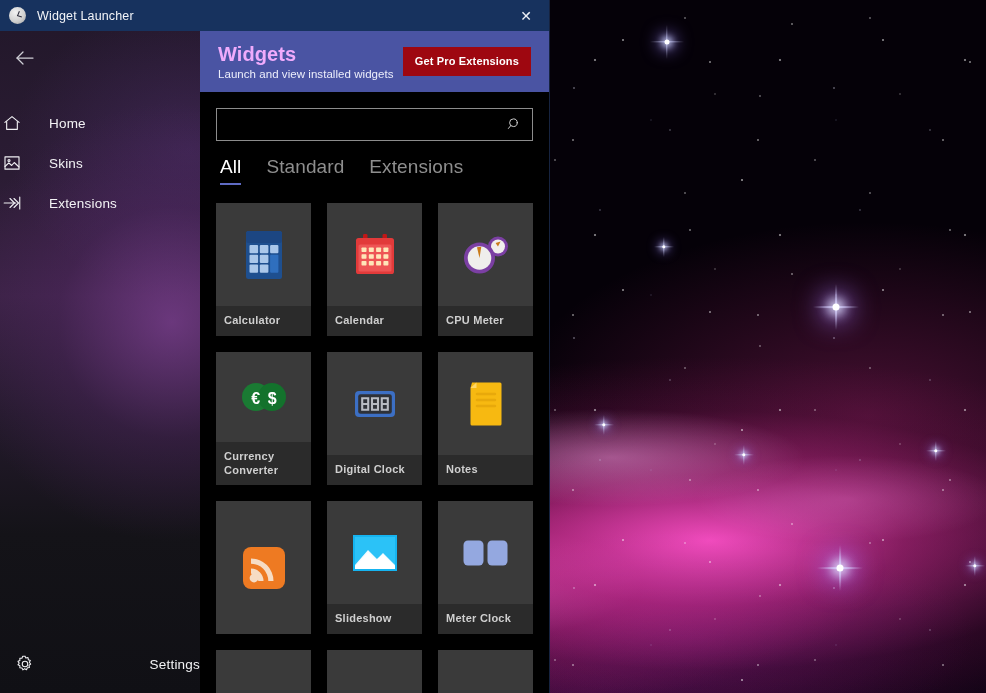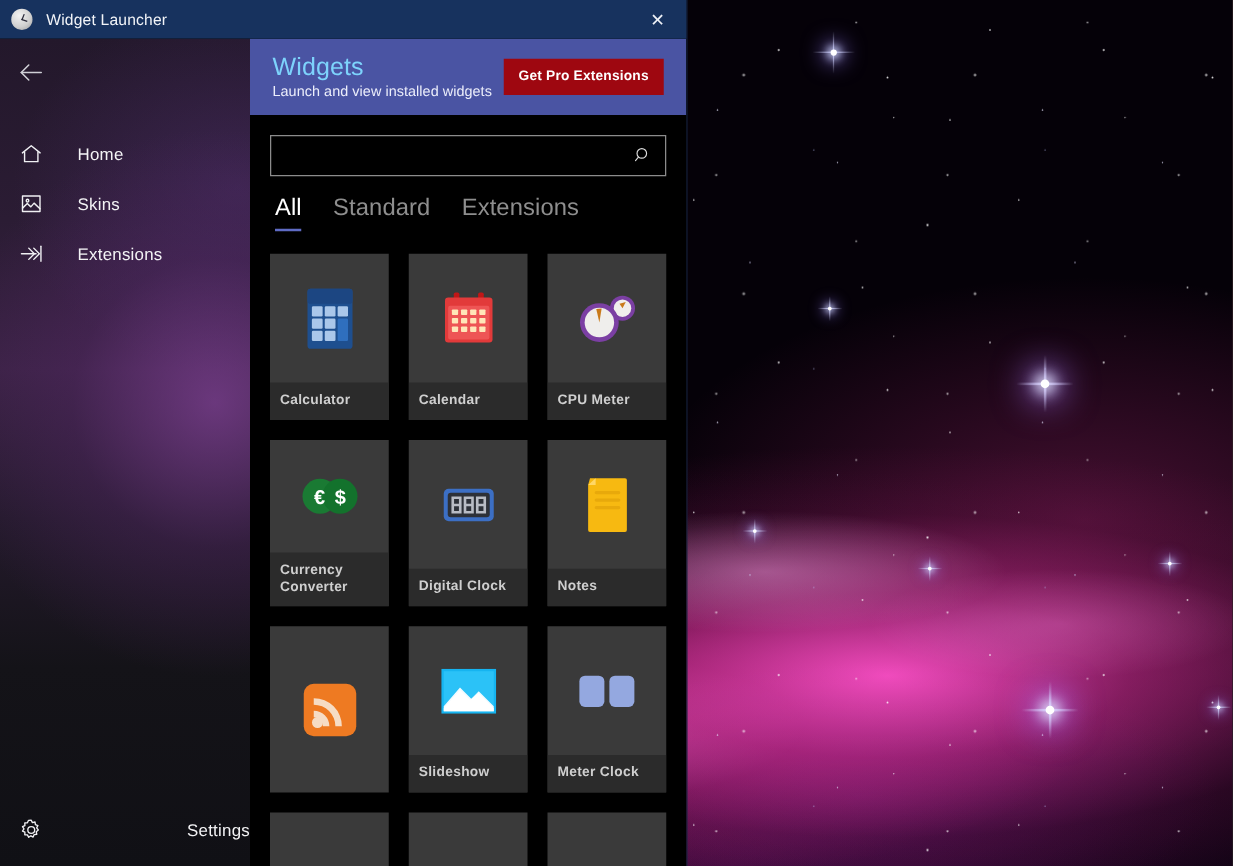--- a/index.html
+++ b/index.html
@@ -129,21 +129,21 @@
     pointer-events:none;
   }
   #sidebar > * { position:relative; z-index:1; }
   #back-button {
     height:46px; display:flex; align-items:center; padding-left:13px;
     cursor:pointer; flex:0 0 46px; margin-top:4px;
   }
   #back-button svg { display:block; }
   #nav-list { margin-top:22px; }
   .nav-item {
-    height:40px; display:flex; align-items:center; cursor:pointer; padding-left:13px;
+    height:40px; display:flex; align-items:center; cursor:pointer; 
   }
   .nav-icon {
     width:24px; height:24px; flex:0 0 24px;
     display:flex; align-items:center; justify-content:center;
   }
   .nav-label {
     margin-left:25px; font-size:13.5px; color:#f3f3f5; letter-spacing:.2px;
   }
   #sidebar-spacer { flex:1 1 auto; }
   #settings-item {
@@ -155,21 +155,21 @@
   #content {
     flex:1 1 auto; background:#000; display:flex; flex-direction:column;
     min-width:0; overflow:hidden;
   }
   #page-header {
     flex:0 0 61px; background:#4a54a3;
     display:flex; align-items:center; padding:0 18px 0 18px;
     position:relative;
   }
   #header-text { flex:1 1 auto; min-width:0; }
-  #page-title { font-size:20px; color:#7dd3fc; font-weight:400; line-height:1.12; letter-spacing:.1px; }
+  #page-title { font-size:20px; color:#f0abfc; font-weight:700; line-height:1.12; letter-spacing:.1px; }
   #page-subtitle { font-size:11.5px; color:#eceefb; margin-top:3px; letter-spacing:.05px; }
   #get-pro-button {
     flex:0 0 auto; background:#9e0710; color:#fff;
     font-size:11px; font-weight:700; letter-spacing:.15px;
     padding:9px 12px; cursor:pointer; border:none; line-height:1;
   }
 
   #content-scroll { flex:1 1 auto; overflow:hidden; padding:0 16px; }
 
   #search-row { padding-top:16px; }

